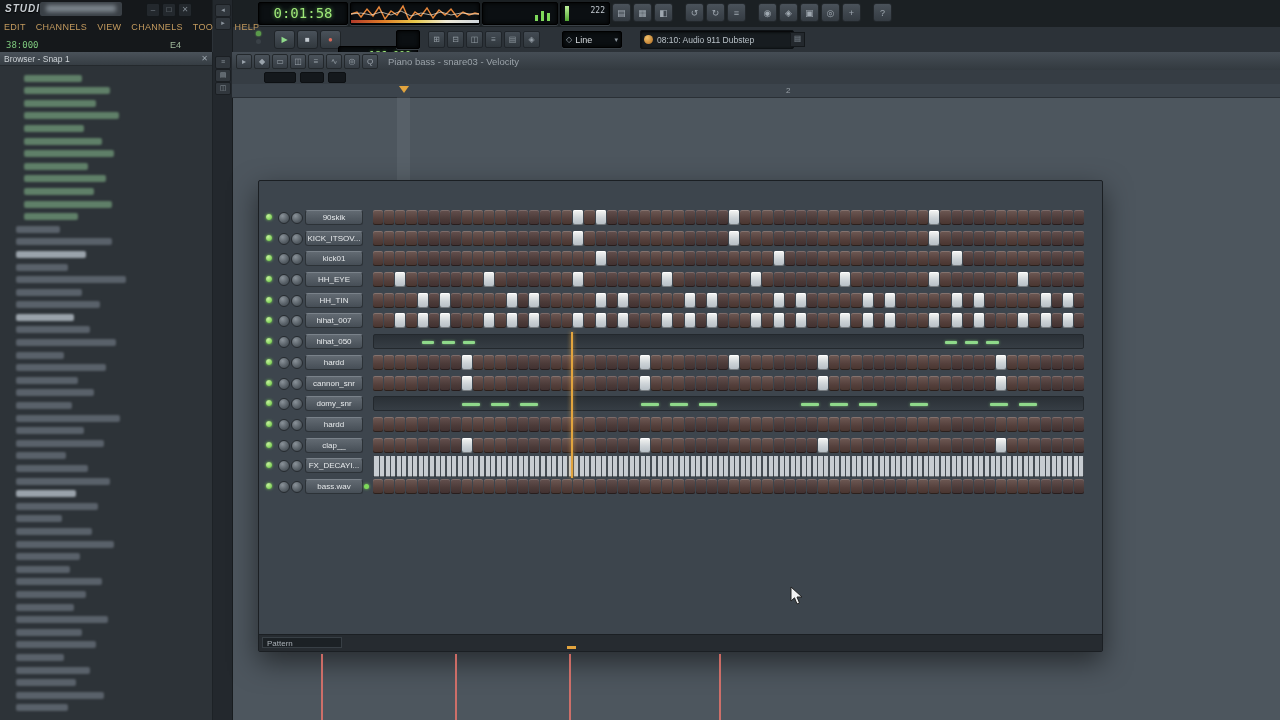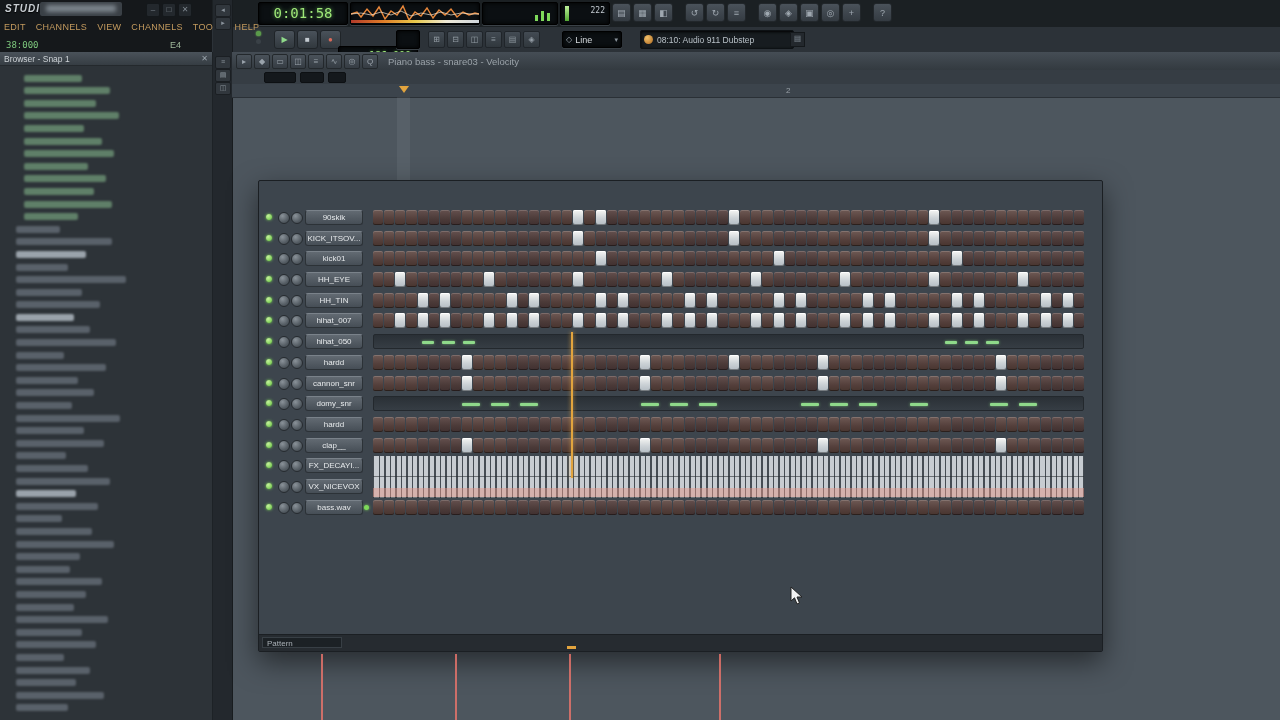--- a/index.html
+++ b/index.html
@@ -1100,27 +1100,20 @@
           <span class="led"></span>
           <span class="knob k1"></span>
           <span class="knob k2"></span>
           <button class="ch-name">FX_DECAYI...</button>
           <div class="step-area graph"></div>
         </div>
         <div class="ch-row">
           <span class="led"></span>
           <span class="knob k1"></span>
           <span class="knob k2"></span>
-          <button class="ch-name">VX_NICEVOX</button>
-          <div class="step-area graph pink"></div>
-        </div>
-        <div class="ch-row">
-          <span class="led"></span>
-          <span class="knob k1"></span>
-          <span class="knob k2"></span>
           <button class="ch-name">bass.wav</button>
           <div class="step-area steps">
             <span class="step"></span>
             <span class="step"></span>
             <span class="step"></span>
             <span class="step"></span>
             <span class="step alt"></span>
             <span class="step alt"></span>
             <span class="step alt"></span>
             <span class="step alt"></span>

